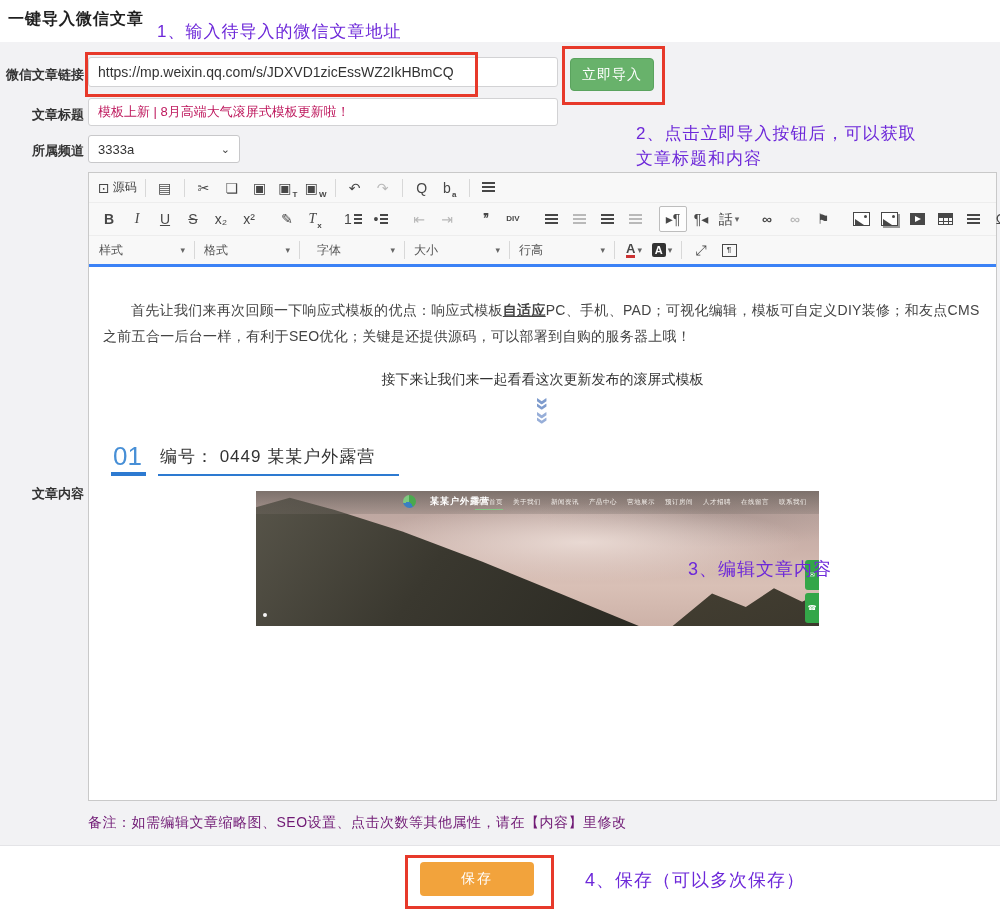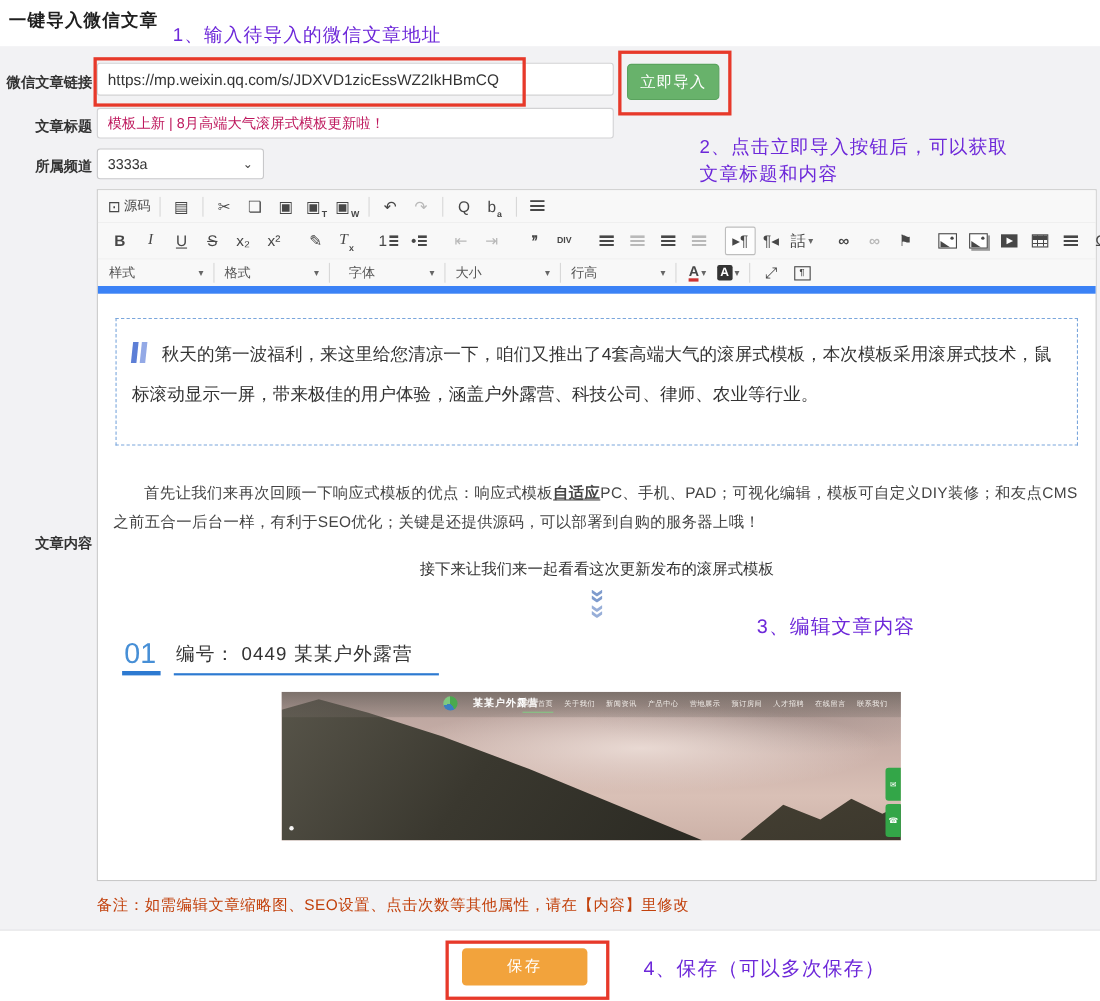--- a/index.html
+++ b/index.html
@@ -28,27 +28,27 @@
   .lbl-content{top:443px;}
   .tinput{position:absolute;box-sizing:border-box;height:30px;border:1px solid #d2d2d4;border-radius:3px;
     background:#fff;font-size:14px;color:#333;padding:0 9px;font-family:"Liberation Sans","DejaVu Sans",sans-serif;}
   .inp-link{left:88px;top:15px;width:470px;}
   .inp-title{left:88px;top:56px;width:470px;height:28px;color:#be185d;font-size:13px;}
   .select{left:88px;top:93px;width:152px;height:28px;box-sizing:border-box;border:1px solid #c8c8ca;border-radius:3px;
     background:#fff;font-size:13px;color:#333;display:flex;align-items:center;justify-content:space-between;padding:0 9px;cursor:pointer;}
   .select .car{font-size:11px;color:#444;}
   .btn-import{left:570px;top:16px;width:82px;height:31px;background:#68b26b;border:1px solid #5aa35e;border-radius:4px;
     color:#fff;font-size:14px;display:flex;align-items:center;justify-content:center;cursor:pointer;letter-spacing:1px;}
-  .note{left:88px;top:772px;color:#c2410c;font-size:14px;letter-spacing:.5px;}
+  .note{left:88px;top:772px;color:#701a75;font-size:14px;letter-spacing:.5px;}
   
   .editor{left:88px;top:130px;width:909px;height:629px;background:#fff;border:1px solid #c9c9c9;box-sizing:border-box;}
   .tbar{background:#f8f8f8;display:flex;align-items:center;padding:0 6px;box-sizing:border-box;}
   .tb1{height:30px;border-bottom:1px solid #ededed;}
   .tb2{height:33px;border-bottom:1px solid #ededed;}
-  .tb3{height:31px;border-bottom:7px solid #3b82f6;}
+  .tb3{height:31px;border-bottom:3px solid #3b82f6;}
   .tbtn{height:24px;min-width:22px;padding:0 2px;display:inline-flex;align-items:center;justify-content:center;
     border:1px solid transparent;border-radius:2px;cursor:pointer;position:relative;color:#474747;}
   .tbtn.dis{color:#b9b9b9;cursor:default;}
   .tbtn.act{border-color:#bdbdbd;background:#fdfdfd;}
   .tg{font-style:normal;font-weight:normal;font-size:14px;line-height:1;}
   .tg.gb{font-weight:bold;}
   .tg.gi{font-style:italic;font-family:"Liberation Serif","DejaVu Serif",serif;}
   .tg.gu{text-decoration:underline;}
   .tg.gs{text-decoration:line-through;}
   .tg.big{font-size:17px;font-weight:bold;letter-spacing:-2px;}
@@ -335,23 +335,20 @@
         <i class="tsep"></i>
         <span class="tbtn">
           <b class="tg">⤢</b>
         </span>
         <span class="tbtn">
           <b class="ticon i-blocks"></b>
         </span>
       </div>
 
     <div class="econtent">
-      <div class="quote">
-        <span class="qbar"></span><span class="qbar b2"></span><span>秋天的第一波福利，来这里给您清凉一下，咱们又推出了4套高端大气的滚屏式模板，本次模板采用滚屏式技术，鼠标滚动显示一屏，带来极佳的用户体验，涵盖户外露营、科技公司、律师、农业等行业。</span>
-      </div>
       <div class="p2"><span>首先让我们来再次回顾一下响应式模板的优点：响应式模板</span><b>自适应</b><span>PC、手机、PAD；可视化编辑，模板可自定义DIY装修；和友点CMS之前五合一后台一样，有利于SEO优化；关键是还提供源码，可以部署到自购的服务器上哦！</span></div>
       <div class="centerline">接下来让我们来一起看看这次更新发布的滚屏式模板</div>
       <div class="chevs">
         <span class="chev">»</span>
         <span class="chev c2">»</span>
       </div>
       <div class="hrow">
         <span class="hnum">01</span>
         <span class="htext">编号： 0449 某某户外露营</span>
       </div>

